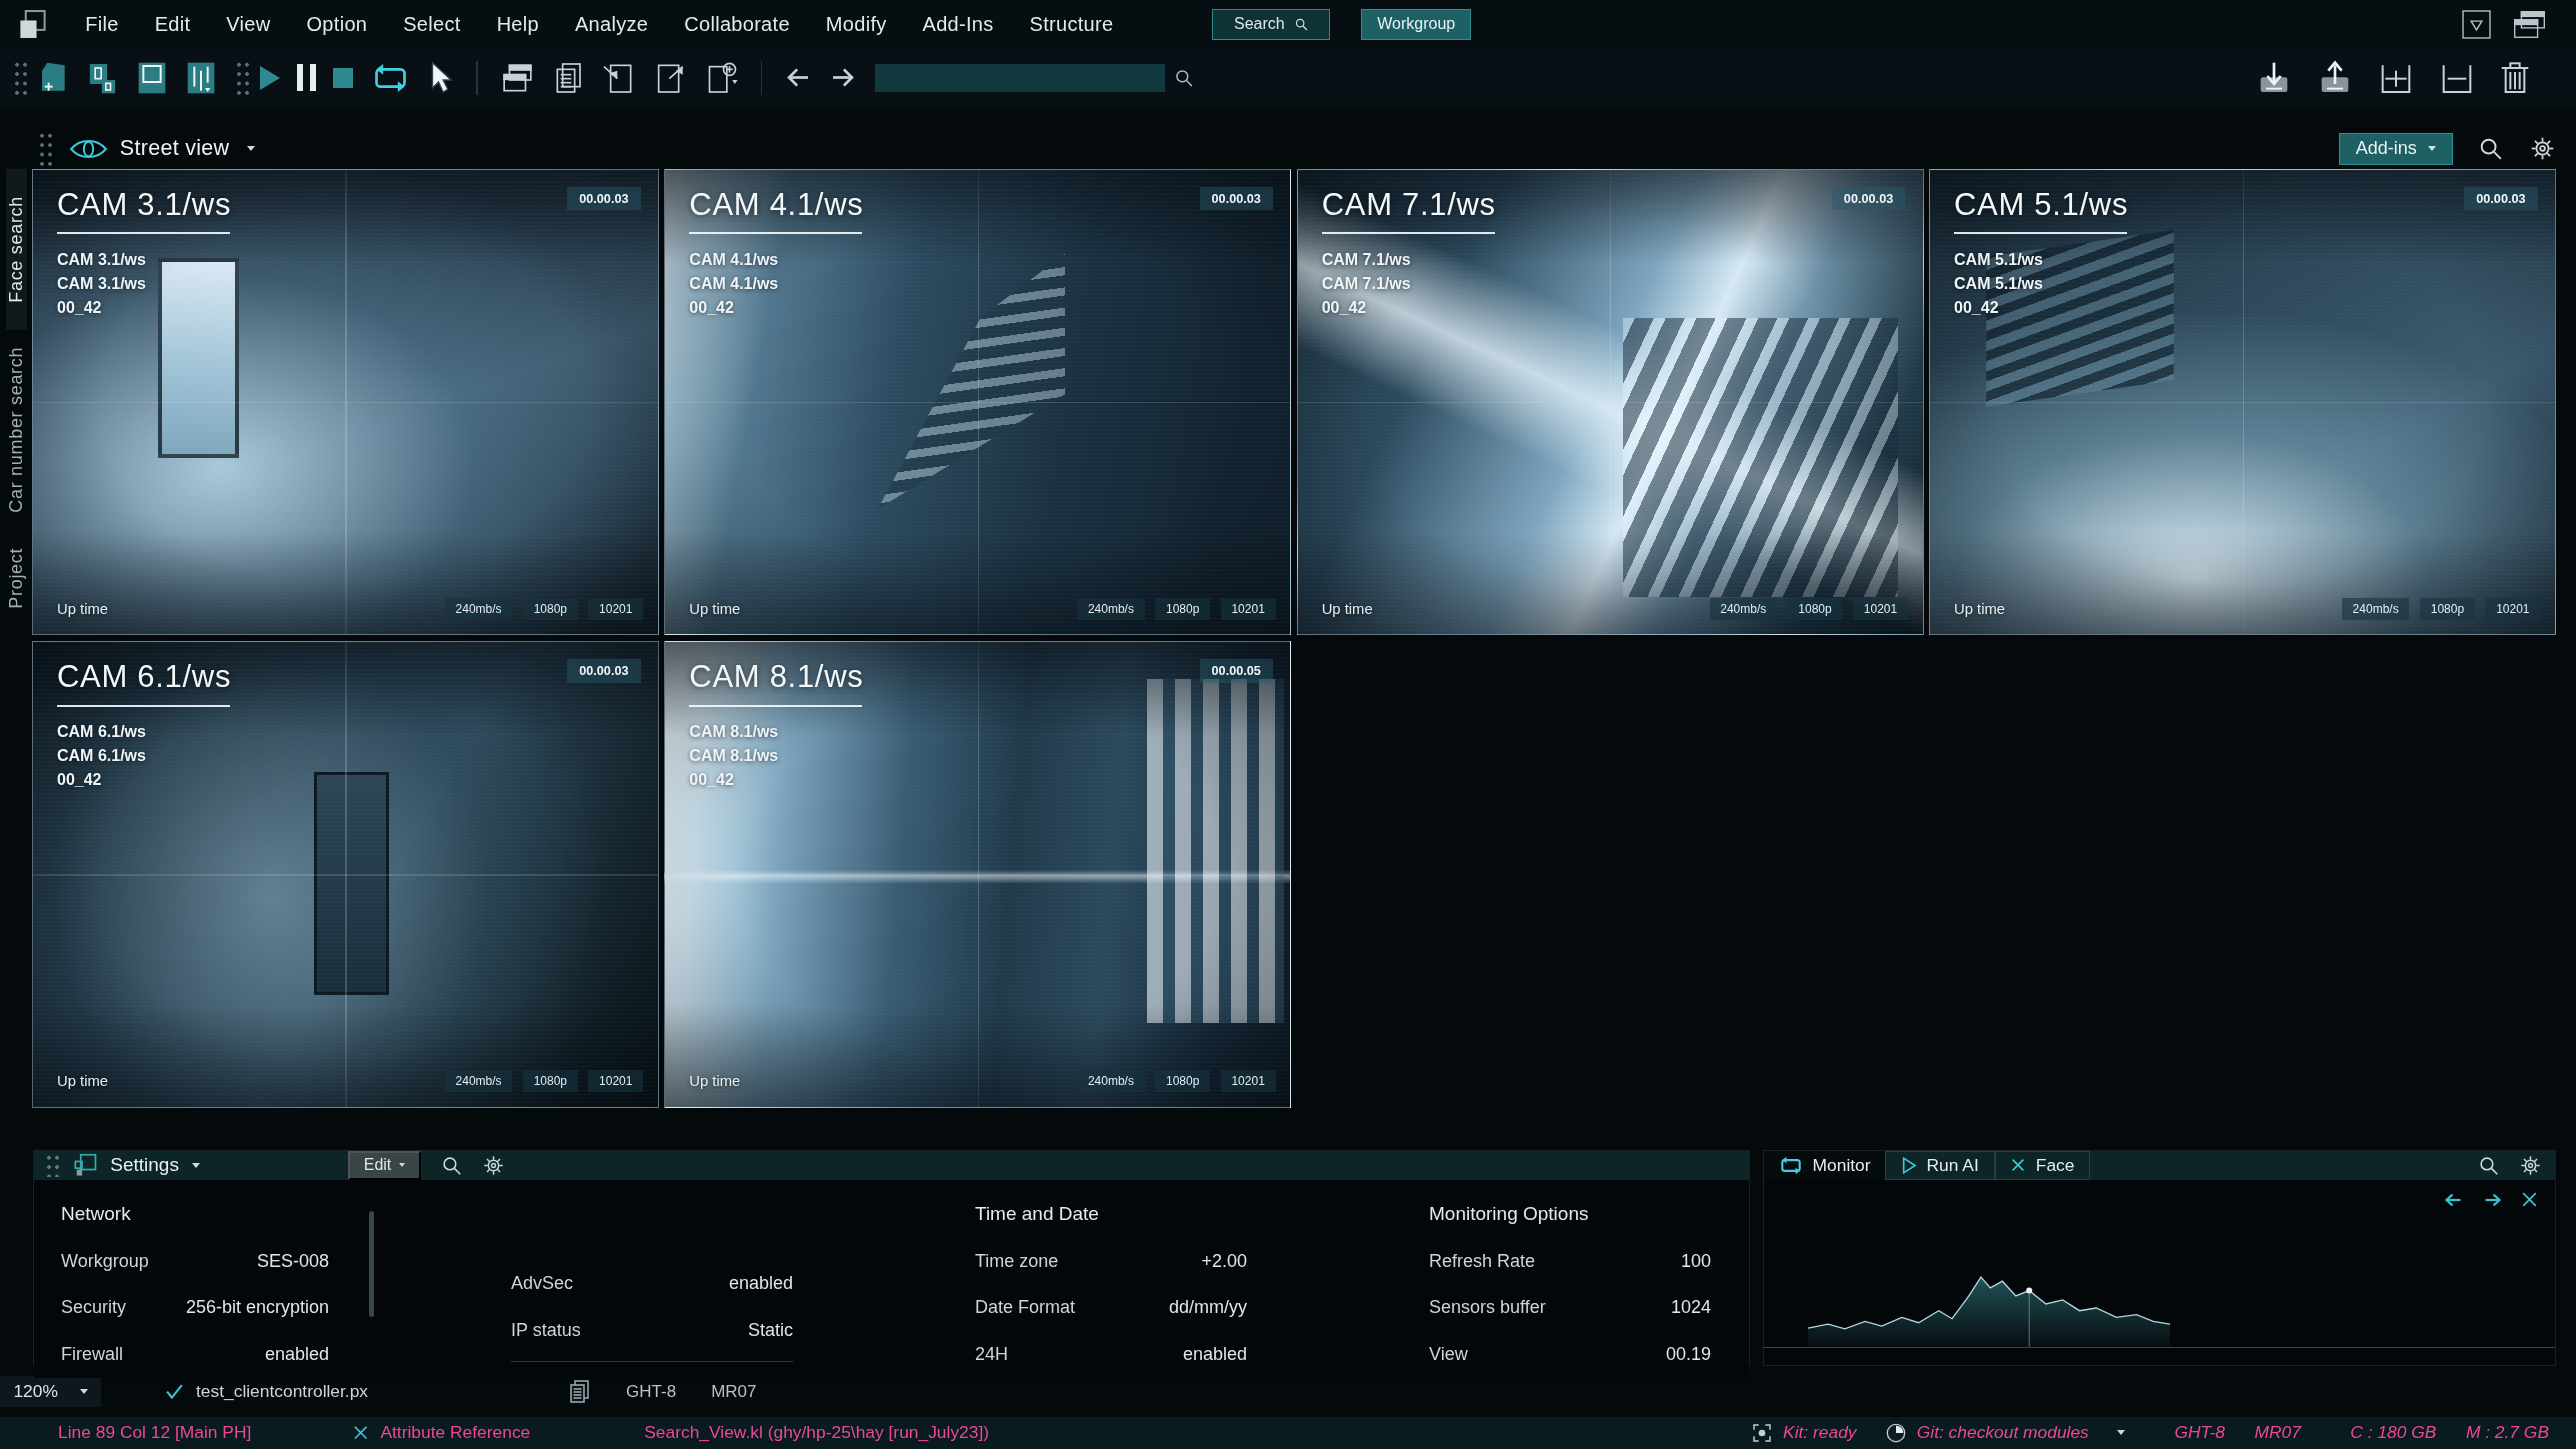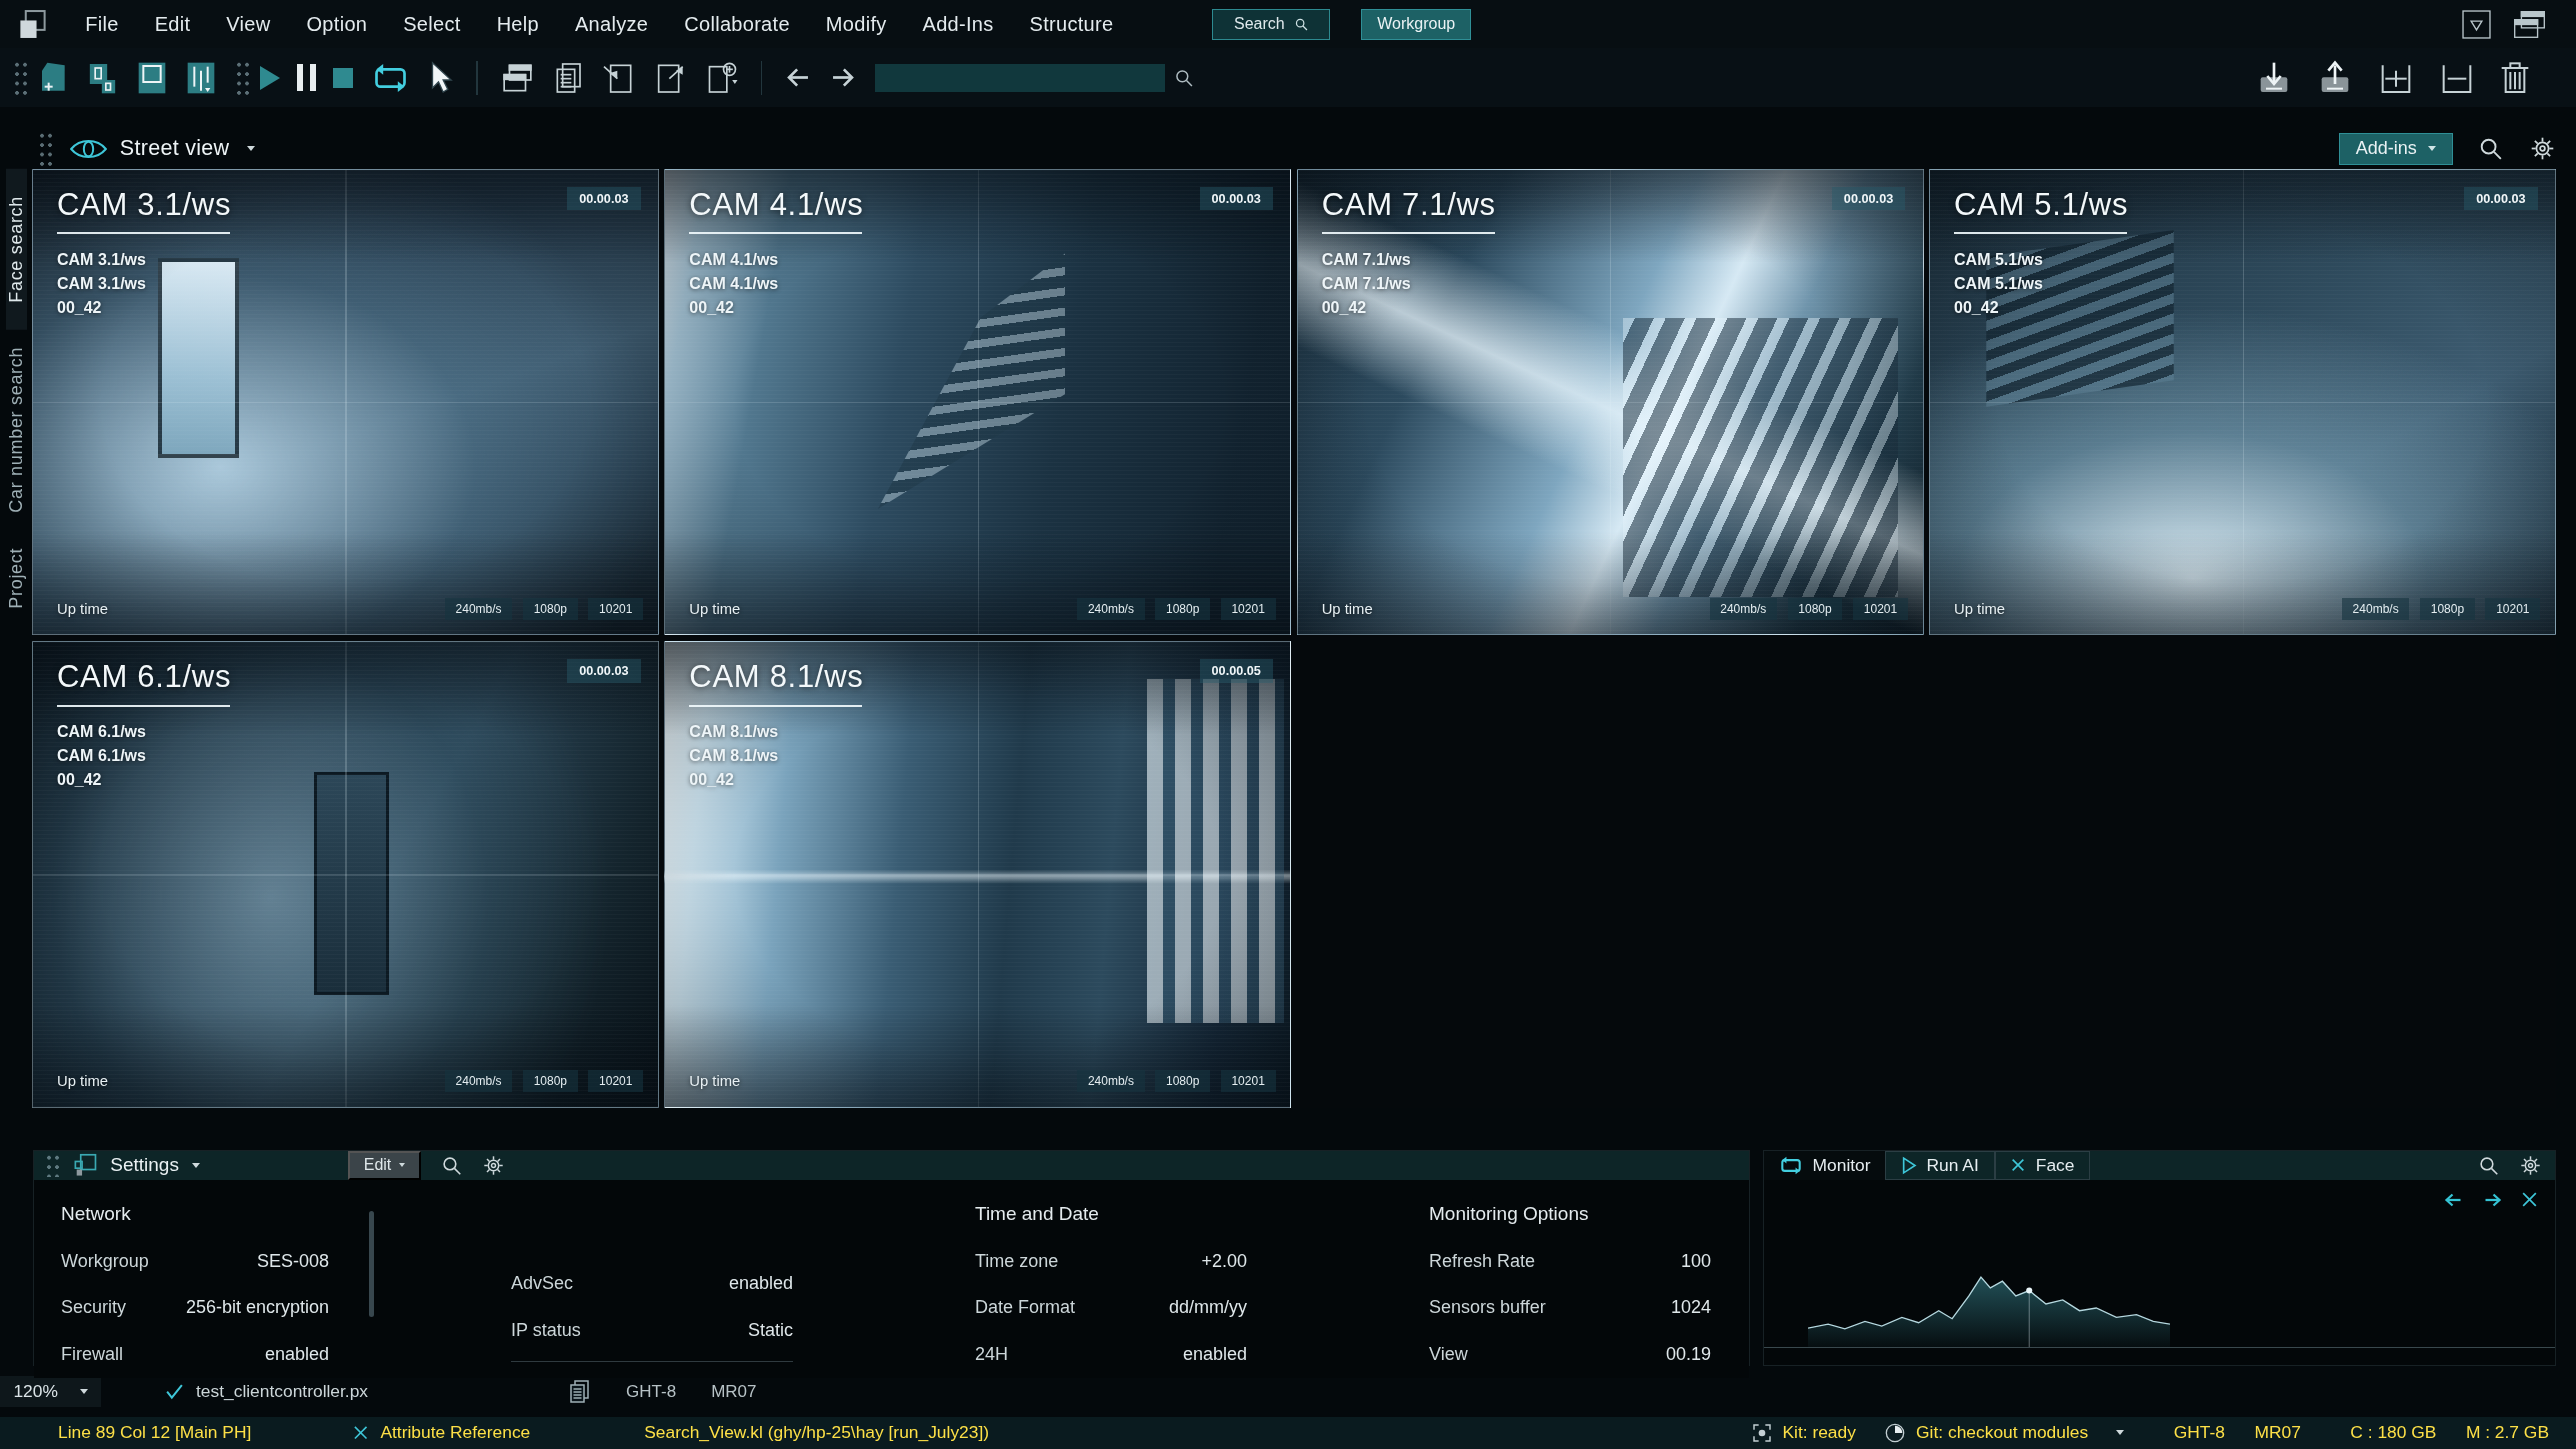--- a/index.html
+++ b/index.html
@@ -137,24 +137,24 @@
   .mon-baseline { position: absolute; left: 0; right: 0; bottom: 17.4px; height: 0.7px; background: rgba(160,195,205,.35); }
   .mon-chart { position: absolute; left: 44px; bottom: 9.4px; }
 
   
   .tabrow { height: 31px; margin-top: 10.7px; display: flex; align-items: center; }
   .zoombox { width: 101px; height: 31px; background: #0e171b; display: flex; align-items: center;
     justify-content: space-between; padding: 0 13.4px; font-size: 17.4px; color: #dbe4e7; }
   .filetab { margin-left: 64px; display: flex; align-items: center; gap: 12px; font-size: 17.4px; color: #ccd6d9; }
   .buildtags { margin-left: 199px; display: flex; align-items: center; gap: 35px; font-size: 17px; color: #b7c2c6; }
   .statusbar { height: 32px; margin-top: 9.4px; background: #0a1b1f; display: flex; align-items: center;
-    font-size: 17.4px; color: #fde047; padding: 0 27px 0 58px; }
+    font-size: 17.4px; color: #ec4899; padding: 0 27px 0 58px; }
   .sb-item { display: flex; align-items: center; gap: 10.7px; }
   .sb-left2 { margin-left: 101px; } .sb-left3 { margin-left: 114px; }
-  .sb-right { margin-left: auto; display: flex; align-items: center; gap: 29.5px; }
+  .sb-right { margin-left: auto; display: flex; align-items: center; gap: 29.5px; font-style: italic; }
   .sb-gap-lg { margin-left: 20px; }
 </style>
 </head>
 <body>
 
 <header class="menubar">
   <span>
     <svg width="35" height="35" viewBox="0 0 52 52">
         <rect x="16" y="6" width="28" height="28" fill="none" stroke="#8d999e" stroke-width="3"></rect>
         <rect x="8" y="20" width="24" height="26" fill="#cfd8dc"></rect>

